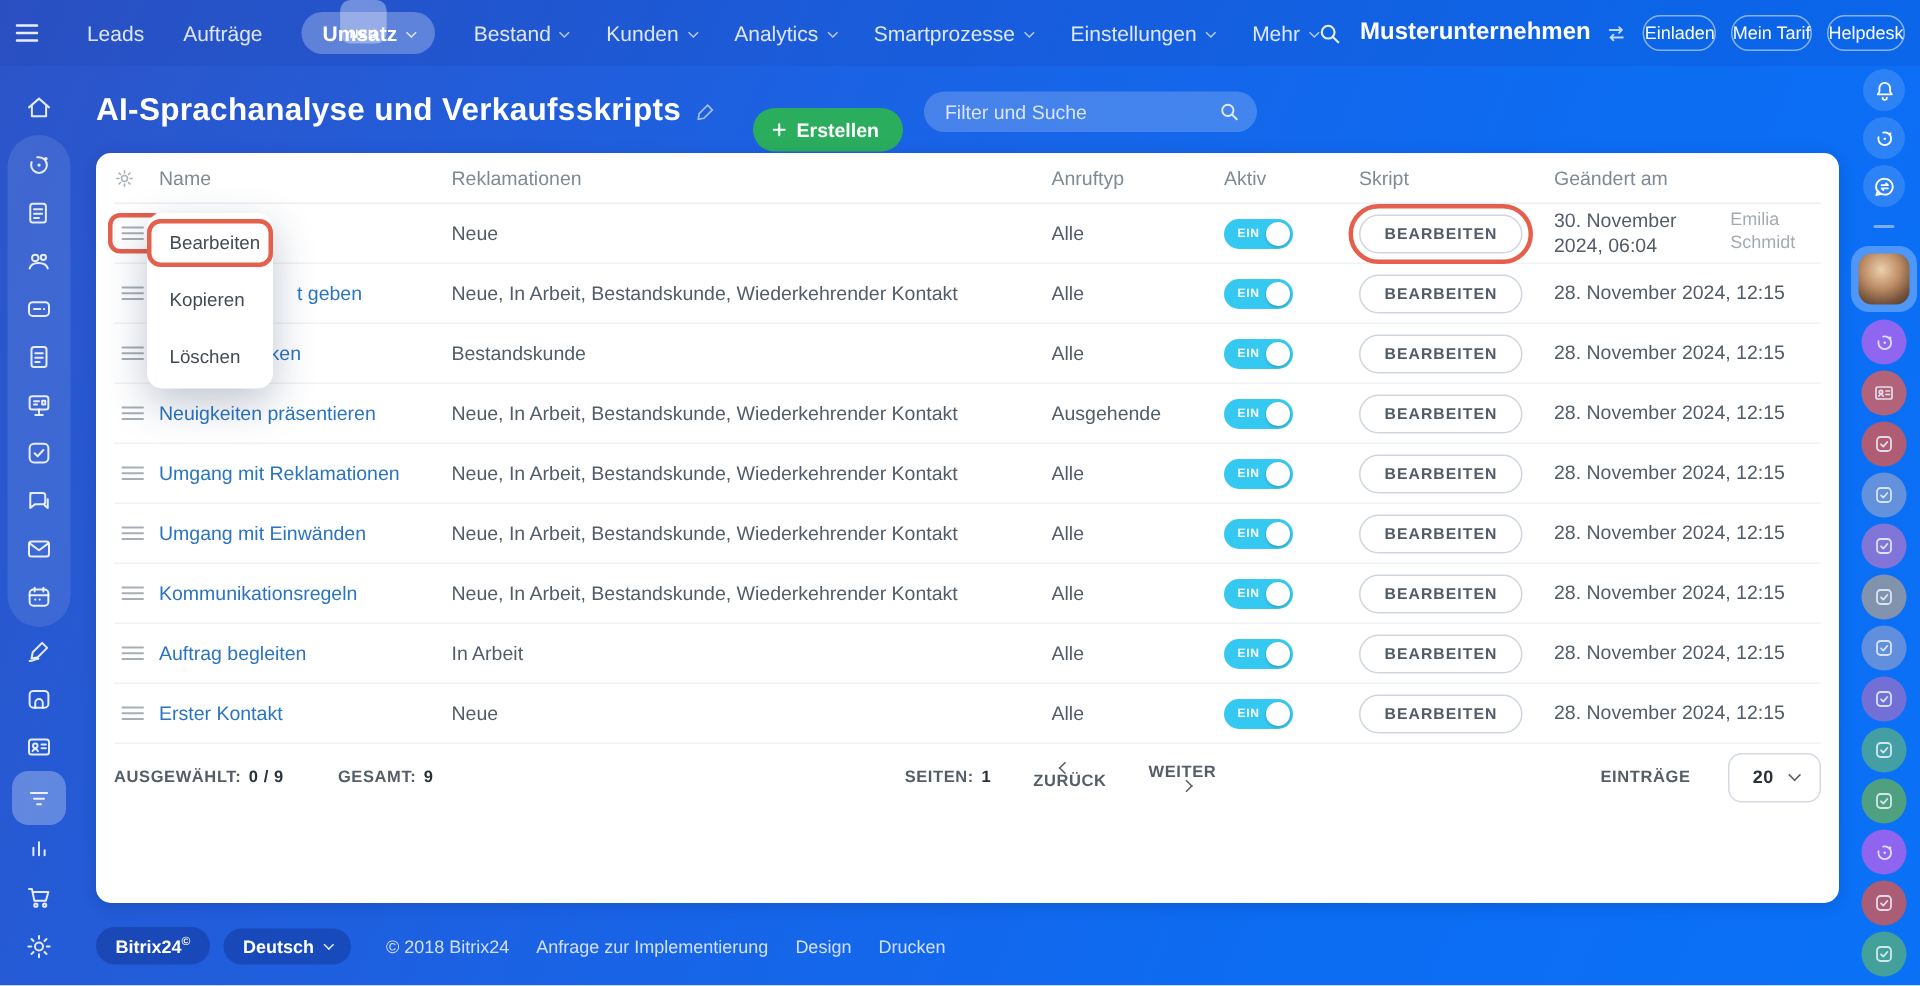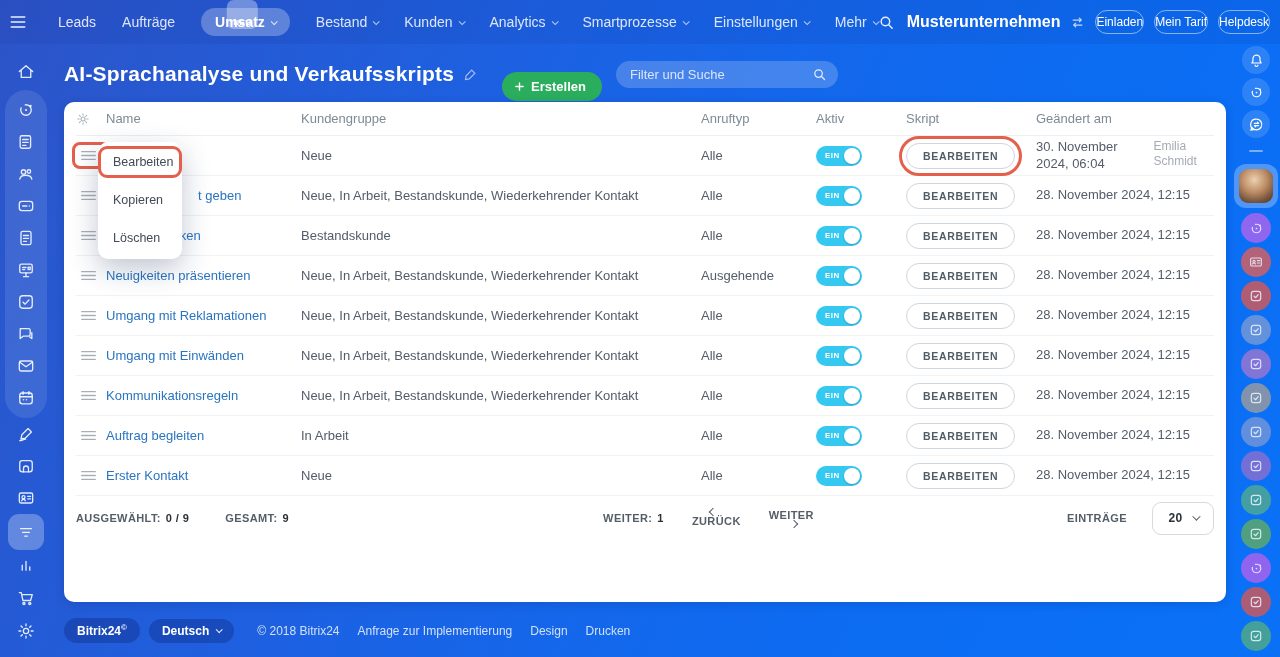--- a/index.html
+++ b/index.html
@@ -445,21 +445,21 @@
 
     <section class="card">
       <div class="thead">
         <span class="gear-h">
           <svg width="14" height="14" viewBox="0 0 24 24" fill="none" stroke="currentColor" stroke-width="1.8" stroke-linecap="round">
               <circle cx="12" cy="12" r="3.4"></circle>
               <path d="M12 3.2v2.4M12 18.4v2.4M3.2 12h2.4M18.4 12h2.4M5.8 5.8l1.7 1.7M16.5 16.5l1.7 1.7M18.2 5.8l-1.7 1.7M7.5 16.5l-1.7 1.7"></path>
             </svg>
         </span>
         <span>Name</span>
-        <span>Kundengruppe</span>
+        <span>Reklamationen</span>
         <span>Anruftyp</span>
         <span>Aktiv</span>
         <span>Skript</span>
         <span>Geändert am</span>
       </div>
 
       <div id="rows">
           <div class="trow">
     <span>
               <span class="handle ann">
@@ -646,21 +646,21 @@
       <div class="pagebar">
         <span class="grp">
           <span class="lbl">AUSGEWÄHLT:</span>
           <span class="pv">0 / 9</span>
         </span>
         <span class="grp">
           <span class="lbl">GESAMT:</span>
           <span class="pv">9</span>
         </span>
         <span class="grp pages-grp" style="margin-left:278px;margin-right:28px;">
-          <span class="lbl">WEITER:</span>
+          <span class="lbl">SEITEN:</span>
           <span class="pv">1</span>
         </span>
         <span class="grp click" style="margin-right:28px;">
           <span class="chev-l"></span>
           <span>ZURÜCK</span>
         </span>
         <span class="grp click">
           <span>WEITER</span>
           <span class="chev-r"></span>
         </span>

